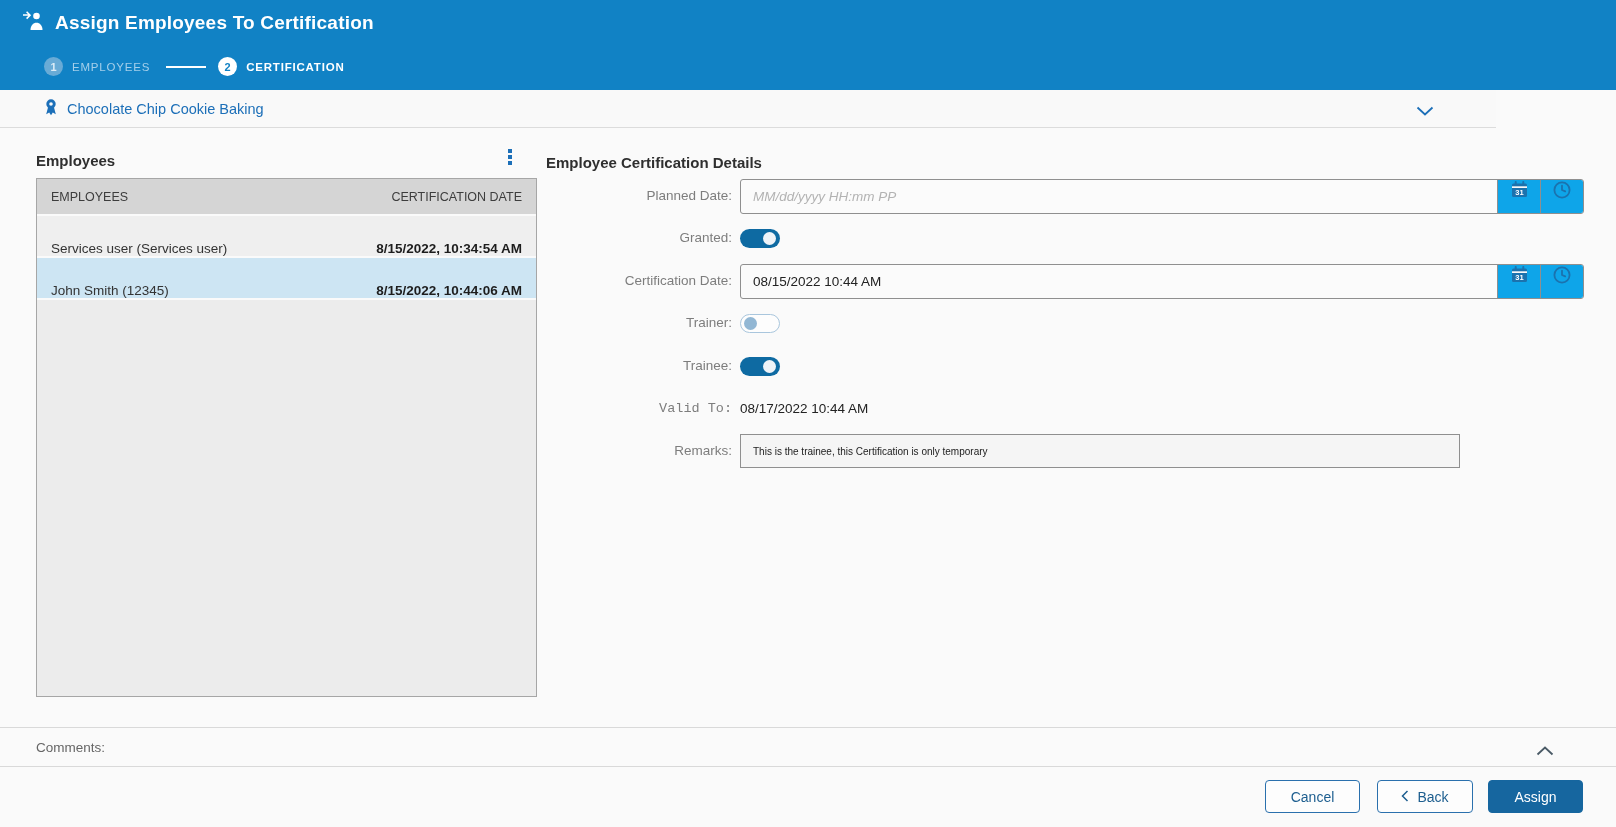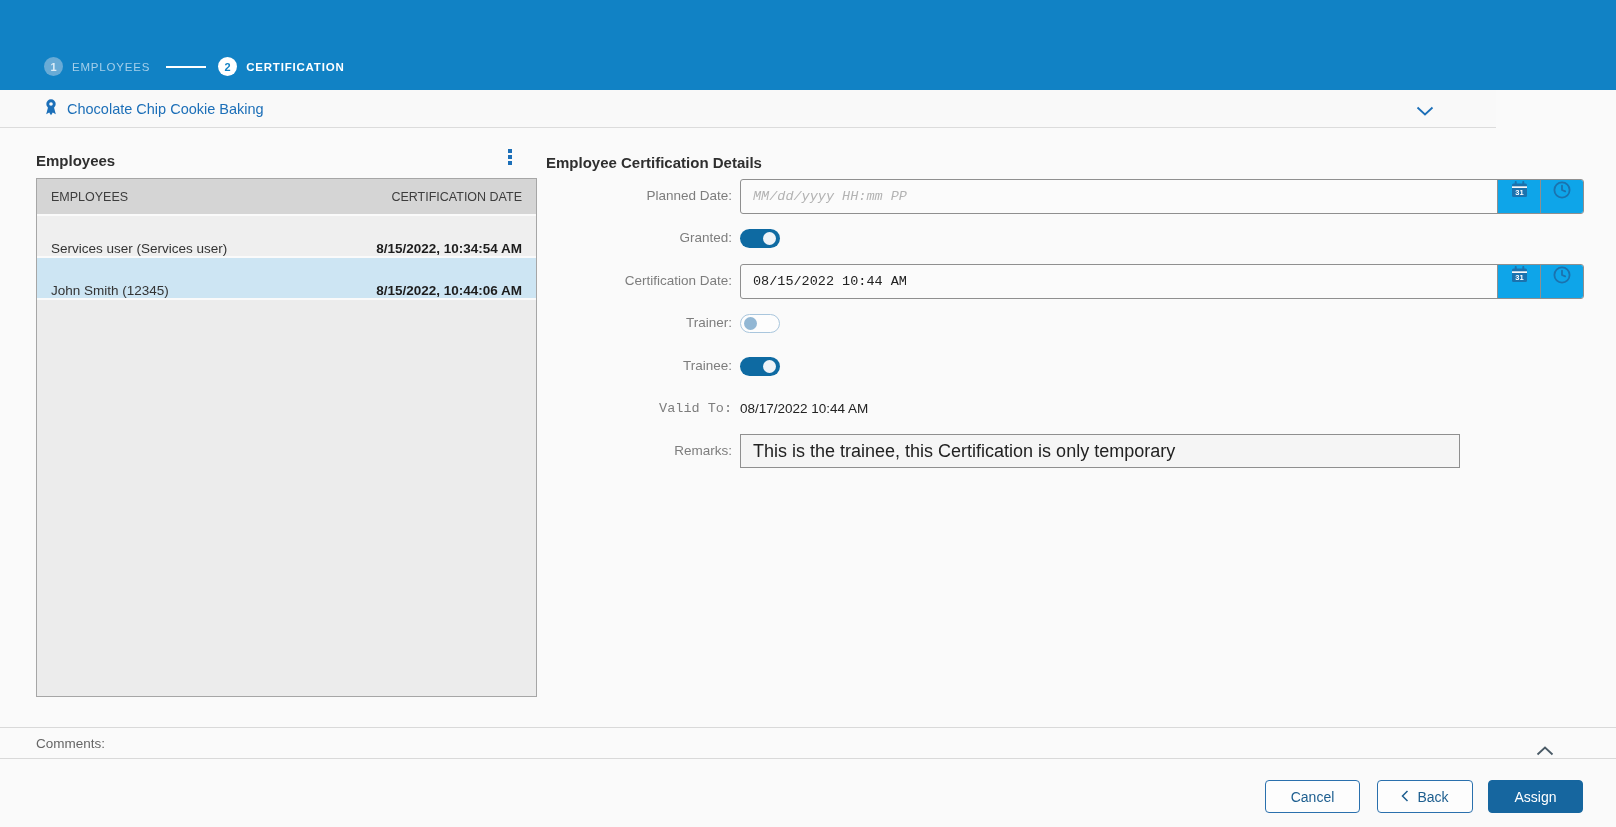--- a/index.html
+++ b/index.html
@@ -39,53 +39,63 @@
   .t-row { height:42px; display:flex; justify-content:space-between; align-items:flex-end; padding:0 14px;
     font-size:13.5px; color:#333; background:#efefef; border-bottom:2px solid #fafafa; cursor:pointer; }
   .t-row.selected { background:#cde5f3; }
   .t-date { font-weight:700; color:#1d1d1d; }
 
   
   .form-label { position:absolute; left:522px; width:210px; text-align:right; font-size:13.5px; color:#7d7d7d; }
   .dategroup { position:absolute; left:740px; width:844px; height:35px; border:1px solid #8f8f8f; border-radius:3px;
     background:#fbfbfb; display:flex; overflow:hidden; }
   .dategroup input { flex:1; border:0; outline:0; background:transparent; padding:0 12px; font-size:13.5px;
-    font-family:Liberation Mono, monospace; color:#222; }
+    font-family:Liberation Sans, sans-serif; color:#222; }
   .dategroup input::placeholder { color:#b3b3b3; font-style:italic; }
   .dg-btn { width:43px; border:0; border-left:1px solid #8f8f8f; background:#0ea5e9; display:flex;
     justify-content:center; cursor:pointer; padding:0; }
   .toggle { position:absolute; left:740px; width:40px; height:19px; border-radius:10px; cursor:pointer; }
   .toggle.on { background:#0e6aa2; }
   .toggle .knob { position:absolute; width:13px; height:13px; border-radius:50%; }
   .toggle.on .knob { top:3px; right:4px; background:#eef3f8; }
   .toggle.off { background:#fdfdfd; border:1px solid #a9c6dd; }
   .toggle.off .knob { top:2px; left:3px; background:#92b7d4; }
   .plain-value { position:absolute; left:740px; font-size:13.5px; color:#222; }
   .remarks-input { position:absolute; left:740px; top:434px; width:720px; height:34px; border:1px solid #8f8f8f;
-    background:#f5f5f5; padding:0 12px; font-size:18px; color:#222; font-family:inherit; outline:0; }
-
-  
-  .comments-bar { position:absolute; top:727px; left:0; width:1616px; height:32px; background:#fafafa;
+    background:#f5f5f5; padding:0 12px; font-size:10px; color:#222; font-family:inherit; outline:0; }
+
+  
+  .comments-bar { position:absolute; top:727px; left:0; width:1616px; height:40px; background:#fafafa;
     border-top:1px solid #d9d9d9; border-bottom:1px solid #d9d9d9; display:flex; align-items:center; padding-left:36px; }
   .comments-label { color:#666; font-size:13.5px; }
   .comments-chev { position:absolute; right:62px; top:14px; cursor:pointer; }
 
   
   .footer { position:absolute; top:767px; left:0; width:1287px; height:60px; background:#fafafa; }
   .btn { position:absolute; top:13px; height:33px; border-radius:4px; font-size:14px; font-family:inherit;
     cursor:pointer; display:flex; align-items:center; justify-content:center; gap:8px; }
   .btn-outline { background:#fdfdfd; border:1px solid #2a70ad; color:#1d5e8f; }
   .btn-cancel { left:1265px; width:95px; }
   .btn-back { left:1377px; width:96px; }
   .btn-assign { left:1488px; width:95px; background:#16669f; border:1px solid #16669f; color:#ffffff; }
 </style>
 </head>
 <body>
 
 <header class="header">
+  <div class="title-row">
+    <span>
+      <svg width="23" height="20" viewBox="0 0 23 20">
+        <circle cx="14.5" cy="5" r="3.3" fill="#ffffff"></circle>
+        <path d="M8.5 19 c0-4.6 2.8-7.2 6-7.2 s6 2.6 6 7.2 z" fill="#ffffff"></path>
+        <path d="M1 4 h6.2 M4.6 0.8 L8 4.2 L4.6 7.6" stroke="#ffffff" stroke-width="1.6" fill="none"></path>
+      </svg>
+    </span>
+    <h1 class="dialog-title">Assign Employees To Certification</h1>
+  </div>
   <nav class="wizard">
     <div class="step">
       <span class="step-circle done">1</span>
       <span class="step-label done">EMPLOYEES</span>
     </div>
     <span class="connector"></span>
     <div class="step">
       <span class="step-circle active">2</span>
       <span class="step-label active">CERTIFICATION</span>
     </div>

